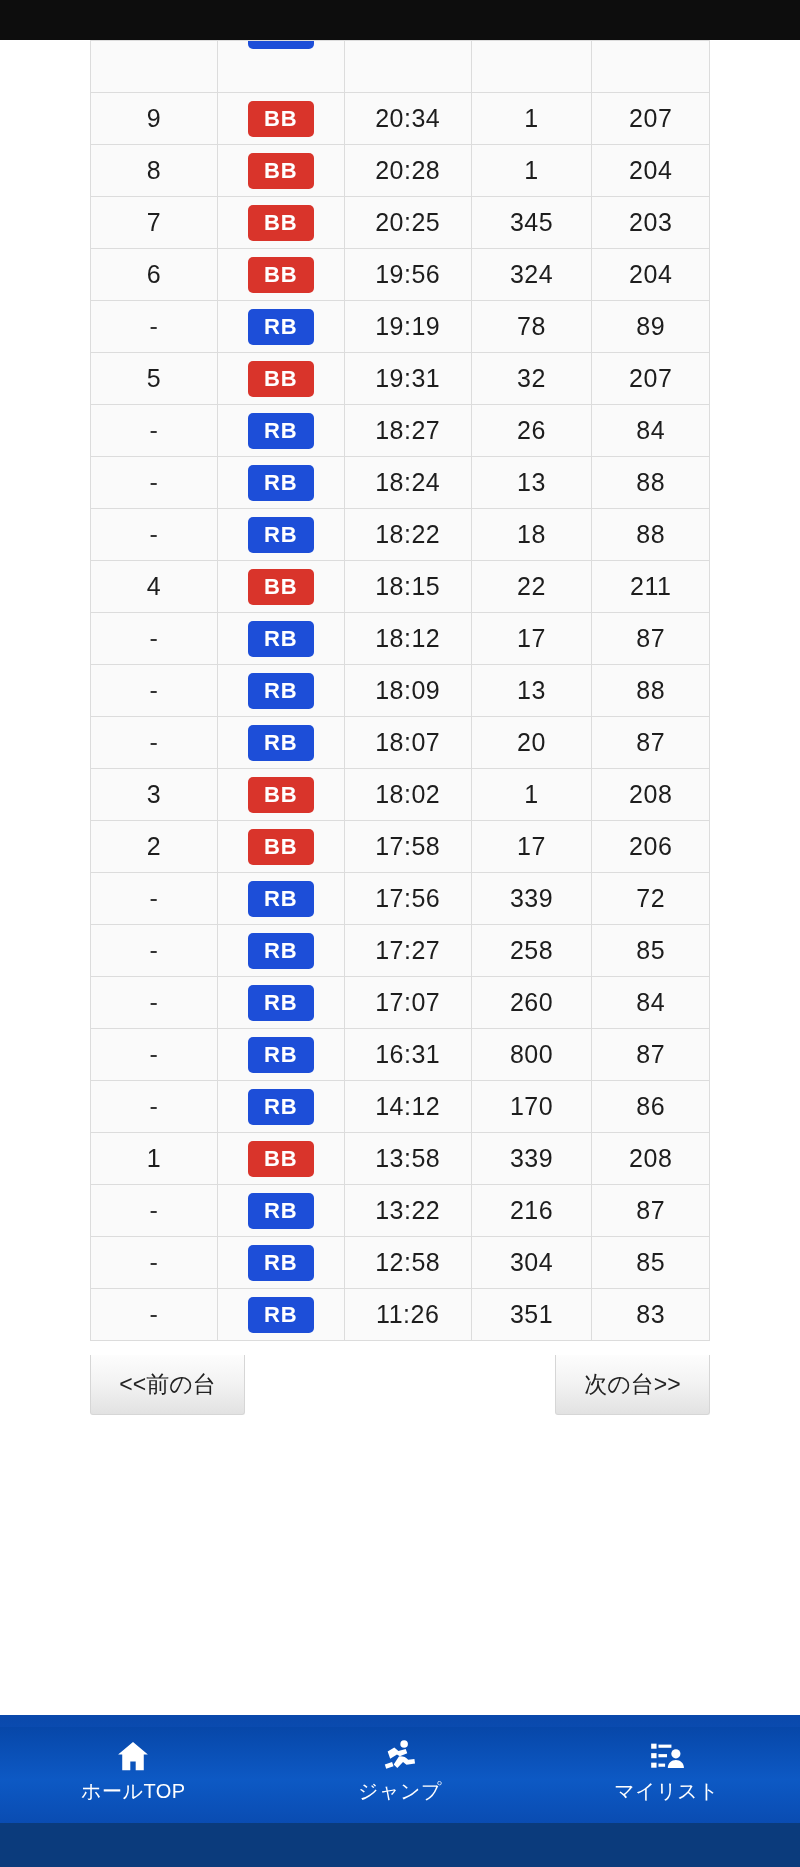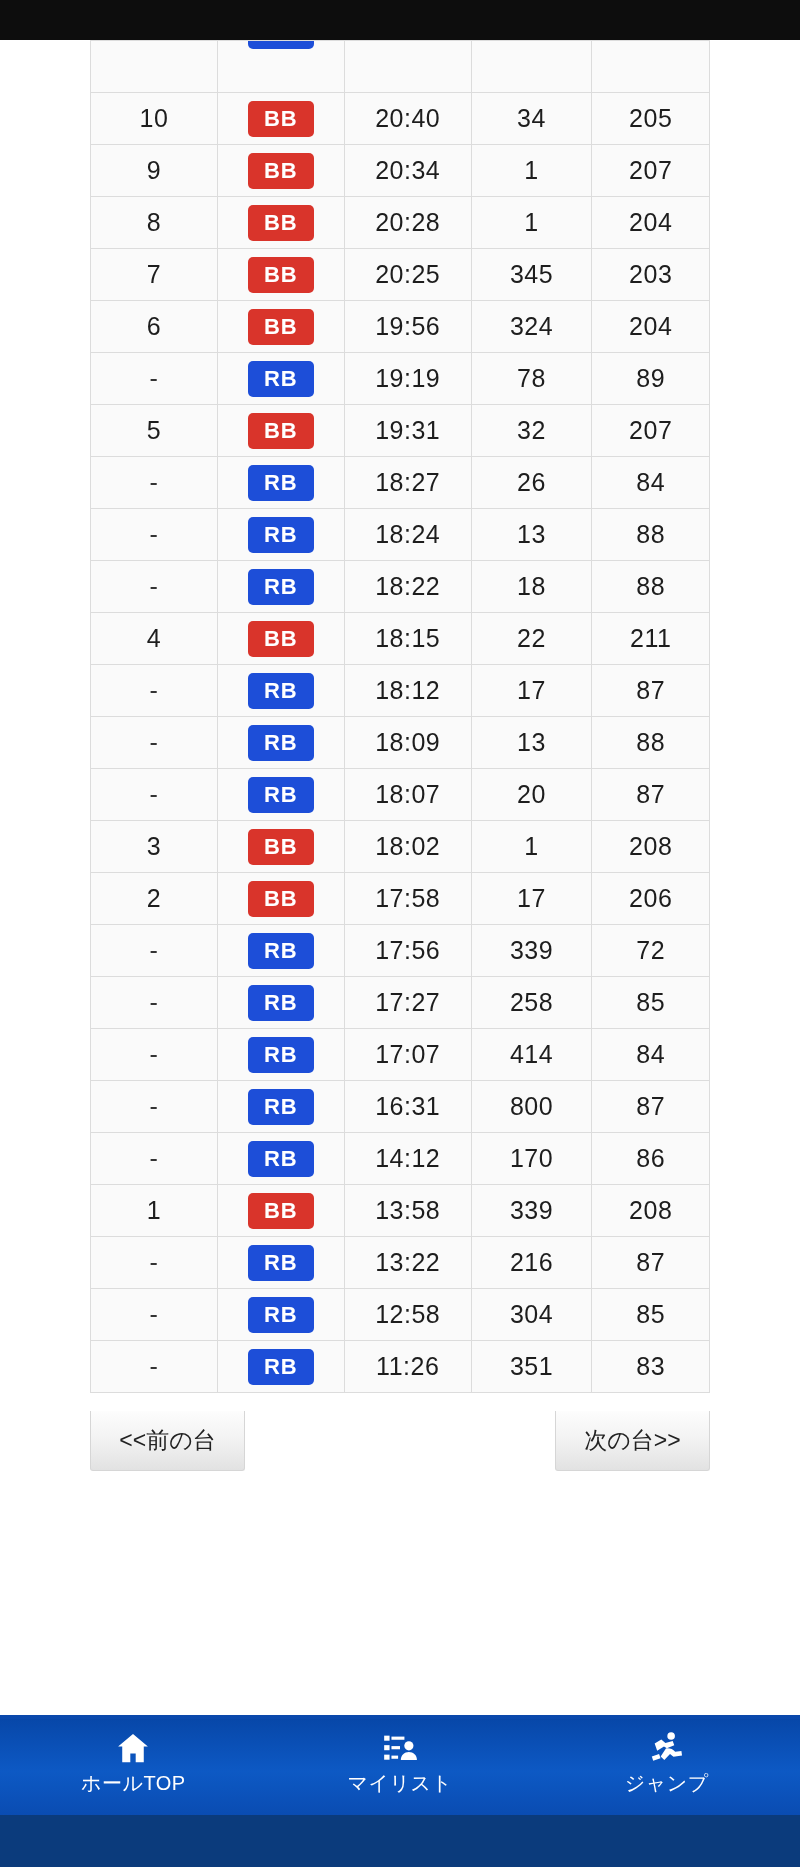--- a/index.html
+++ b/index.html
@@ -107,21 +107,21 @@
     position: relative;
     height: 78px;
     padding: 0 90px;
     background: #ffffff;
   }
   .pager-inner {
     position: relative;
     height: 100%;
     display: flex;
     justify-content: space-between;
-    align-items: flex-end;
+    align-items: center;
     padding-top: 9px;
   }
   .pager-btn {
     min-width: 155px;
     height: 60px;
     line-height: 58px;
     padding: 0 14px;
     text-align: center;
     font-size: 23px;
     color: #222;
@@ -139,21 +139,21 @@
     height: 152px;
     width: 100%;
     background: linear-gradient(to bottom,
                 #0a48ab 0%, #0b55bf 38%, #0a4fb3 62%, #0b3b7c 63%, #0b3b7c 100%);
     display: flex;
     align-items: flex-start;
     position: relative;
   }
   .nav-strip {
     position: absolute;
-    top: 4px; left: 0; right: 0;
+    top: 12px; left: 0; right: 0;
     height: 96px;
     background: linear-gradient(to bottom, #0747a9 0%, #0d59c4 55%, #0a4cb2 100%);
     display: flex;
   }
   .nav-item {
     flex: 1 1 0;
     display: flex;
     flex-direction: column;
     align-items: center;
     justify-content: flex-start;
@@ -204,27 +204,20 @@
             <tr class="clipped">
               <td></td>
               <td>
                 <span class="badge rb">RB</span>
               </td>
               <td></td>
               <td></td>
               <td></td>
             </tr>
             <tr>
-              <td>10</td>
-              <td><span class="badge bb">BB</span></td>
-              <td>20:40</td>
-              <td>34</td>
-              <td>205</td>
-            </tr>
-            <tr>
               <td>9</td>
               <td><span class="badge bb">BB</span></td>
               <td>20:34</td>
               <td>1</td>
               <td>207</td>
             </tr>
             <tr>
               <td>8</td>
               <td><span class="badge bb">BB</span></td>
               <td>20:28</td>
@@ -333,21 +326,21 @@
               <td><span class="dash">-</span></td>
               <td><span class="badge rb">RB</span></td>
               <td>17:27</td>
               <td>258</td>
               <td>85</td>
             </tr>
             <tr>
               <td><span class="dash">-</span></td>
               <td><span class="badge rb">RB</span></td>
               <td>17:07</td>
-              <td>414</td>
+              <td>260</td>
               <td>84</td>
             </tr>
             <tr>
               <td><span class="dash">-</span></td>
               <td><span class="badge rb">RB</span></td>
               <td>16:31</td>
               <td>800</td>
               <td>87</td>
             </tr>
             <tr>
@@ -401,43 +394,43 @@
   <div class="bottom-nav">
     <div class="nav-filler"></div>
     <div class="nav-strip" id="nav-strip">
         <div class="nav-item">
           <span class="nav-icon">
             <svg width="38" height="38" viewBox="0 0 24 24">
               <path fill="#ffffff" d="M12 3.2 2.6 11.1h2.6V21h5.1v-5.6h3.4V21h5.1v-9.9h2.6z"></path>
             </svg>
           </span>
           <span class="nav-label">ホールTOP</span>
+        </div>
+        <div class="nav-item">
+          <span class="nav-icon">
+            <svg width="38" height="38" viewBox="0 0 24 24">
+              <circle cx="14.6" cy="4.4" r="2.4" fill="#ffffff"></circle>
+              <path fill="#ffffff" d="M4.2 9.1 8.4 6.6l2.6 2.2 4.6-1.3 1 2.8-4.7 1.9-1.8-1.1-4.3 2.6z"></path>
+              <path fill="#ffffff" d="M11.3 12.3c2.3-.3 4.4.4 5.9 2.1l3.9-.5.4 2.9-5.4.8-2.2-1.8-3.6 3.7-2.3-2.1z"></path>
+              <path fill="#ffffff" d="M2.4 17.4 7 15.8l.9 2.6-4.6 1.7z"></path>
+            </svg>
+          </span>
+          <span class="nav-label">ジャンプ</span>
         </div>
         <div class="nav-item">
           <span class="nav-icon">
             <svg width="38" height="38" viewBox="0 0 24 24">
               <rect x="2" y="4.2" width="3.4" height="3.2" fill="#ffffff"></rect>
               <rect x="6.6" y="4.8" width="8.2" height="2" fill="#ffffff"></rect>
               <rect x="2" y="10.2" width="3.4" height="3.2" fill="#ffffff"></rect>
               <rect x="6.6" y="10.8" width="5.4" height="2" fill="#ffffff"></rect>
               <rect x="2" y="16.2" width="3.4" height="3.2" fill="#ffffff"></rect>
               <rect x="6.6" y="16.8" width="4.2" height="2" fill="#ffffff"></rect>
               <circle cx="17.6" cy="10.6" r="2.9" fill="#ffffff"></circle>
               <path fill="#ffffff" d="M12.5 19.6c0-3 2.3-5 5.1-5s5.1 2 5.1 5z"></path>
             </svg>
           </span>
           <span class="nav-label">マイリスト</span>
         </div>
-        <div class="nav-item">
-          <span class="nav-icon">
-            <svg width="38" height="38" viewBox="0 0 24 24">
-              <circle cx="14.6" cy="4.4" r="2.4" fill="#ffffff"></circle>
-              <path fill="#ffffff" d="M4.2 9.1 8.4 6.6l2.6 2.2 4.6-1.3 1 2.8-4.7 1.9-1.8-1.1-4.3 2.6z"></path>
-              <path fill="#ffffff" d="M11.3 12.3c2.3-.3 4.4.4 5.9 2.1l3.9-.5.4 2.9-5.4.8-2.2-1.8-3.6 3.7-2.3-2.1z"></path>
-              <path fill="#ffffff" d="M2.4 17.4 7 15.8l.9 2.6-4.6 1.7z"></path>
-            </svg>
-          </span>
-          <span class="nav-label">ジャンプ</span>
-        </div>
       </div>
   </div>
 
 </div>
 
 </body></html>

